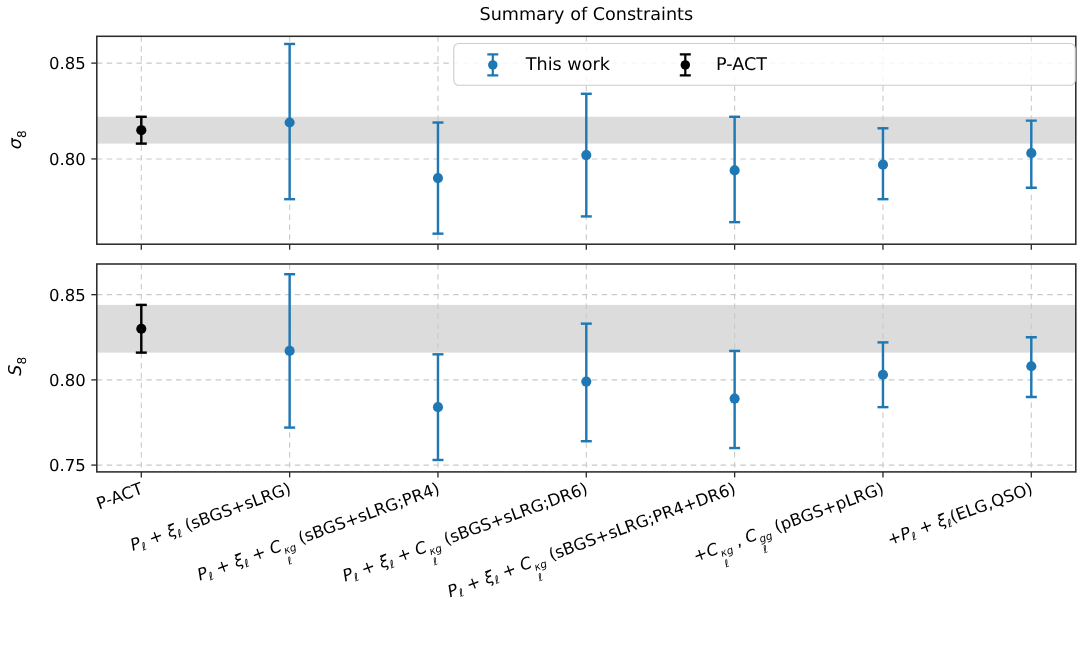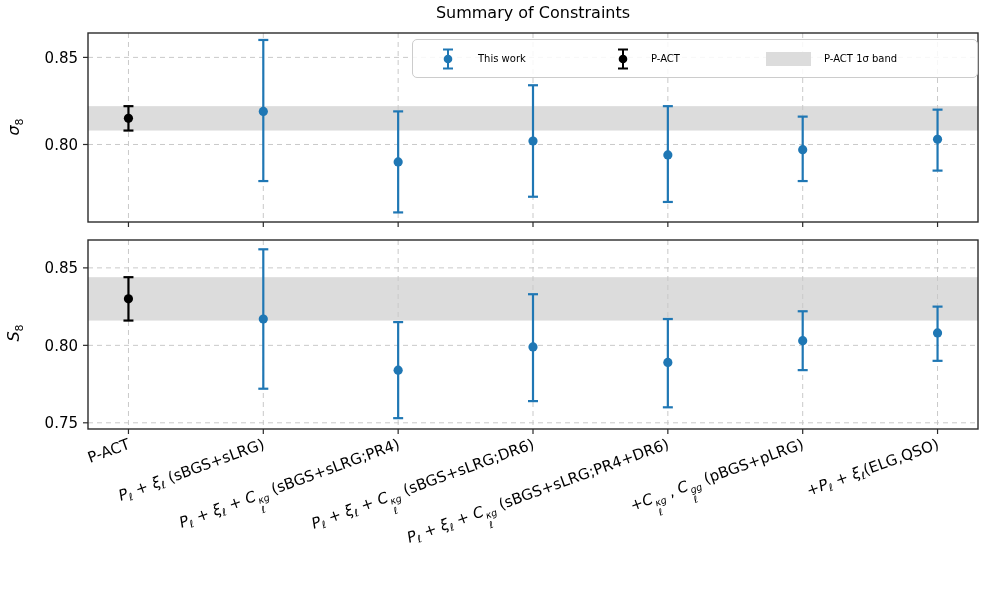--- a/index.html
+++ b/index.html
@@ -30,21 +30,21 @@
   .stack{
     display:inline-flex;flex-direction:column;font-size:9.5px;font-style:italic;
     line-height:1.05;vertical-align:-4px;margin-left:1px;text-align:left;
   }
   .stack span{display:block;}
   .legend{
     position:absolute;left:412px;top:39px;width:564px;height:37px;
     background:rgba(255,255,255,0.85);border:1px solid #cccccc;border-radius:5px;
   }
   .legend-item{
-    position:absolute;top:0;height:100%;display:flex;align-items:center;font-size:10px;
+    position:absolute;top:0;height:100%;display:flex;align-items:center;font-size:16px;
   }
   .legend-item .glyph{display:flex;align-items:center;}
   #li0{left:27px;gap:22px;}
   #li1{left:202px;gap:20px;}
   #li2{left:353px;gap:13px;}
 </style>
 </head>
 <body>
 
 <div class="figure">
@@ -200,22 +200,14 @@
       <span class="glyph" id="lg1">
           <svg width="16" height="26" viewBox="0 0 16 26">
             <line x1="8" y1="3.5" x2="8" y2="22.5" stroke="#000000" stroke-width="2"></line>
             <line x1="3" y1="3.5" x2="13" y2="3.5" stroke="#000000" stroke-width="2"></line>
             <line x1="3" y1="22.5" x2="13" y2="22.5" stroke="#000000" stroke-width="2"></line>
             <circle cx="8" cy="13" r="4.3" fill="#000000"></circle>
           </svg>
         </span>
       <span class="legend-label">P-ACT</span>
     </div>
-    <div class="legend-item" id="li2">
-      <span class="glyph" id="lg2">
-          <svg width="45" height="14" viewBox="0 0 45 14">
-            <rect width="45" height="14" fill="#dcdcdc"></rect>
-          </svg>
-        </span>
-      <span class="legend-label">P-ACT 1σ band</span>
-    </div>
   </div>
 </div>
 
 </body></html>

